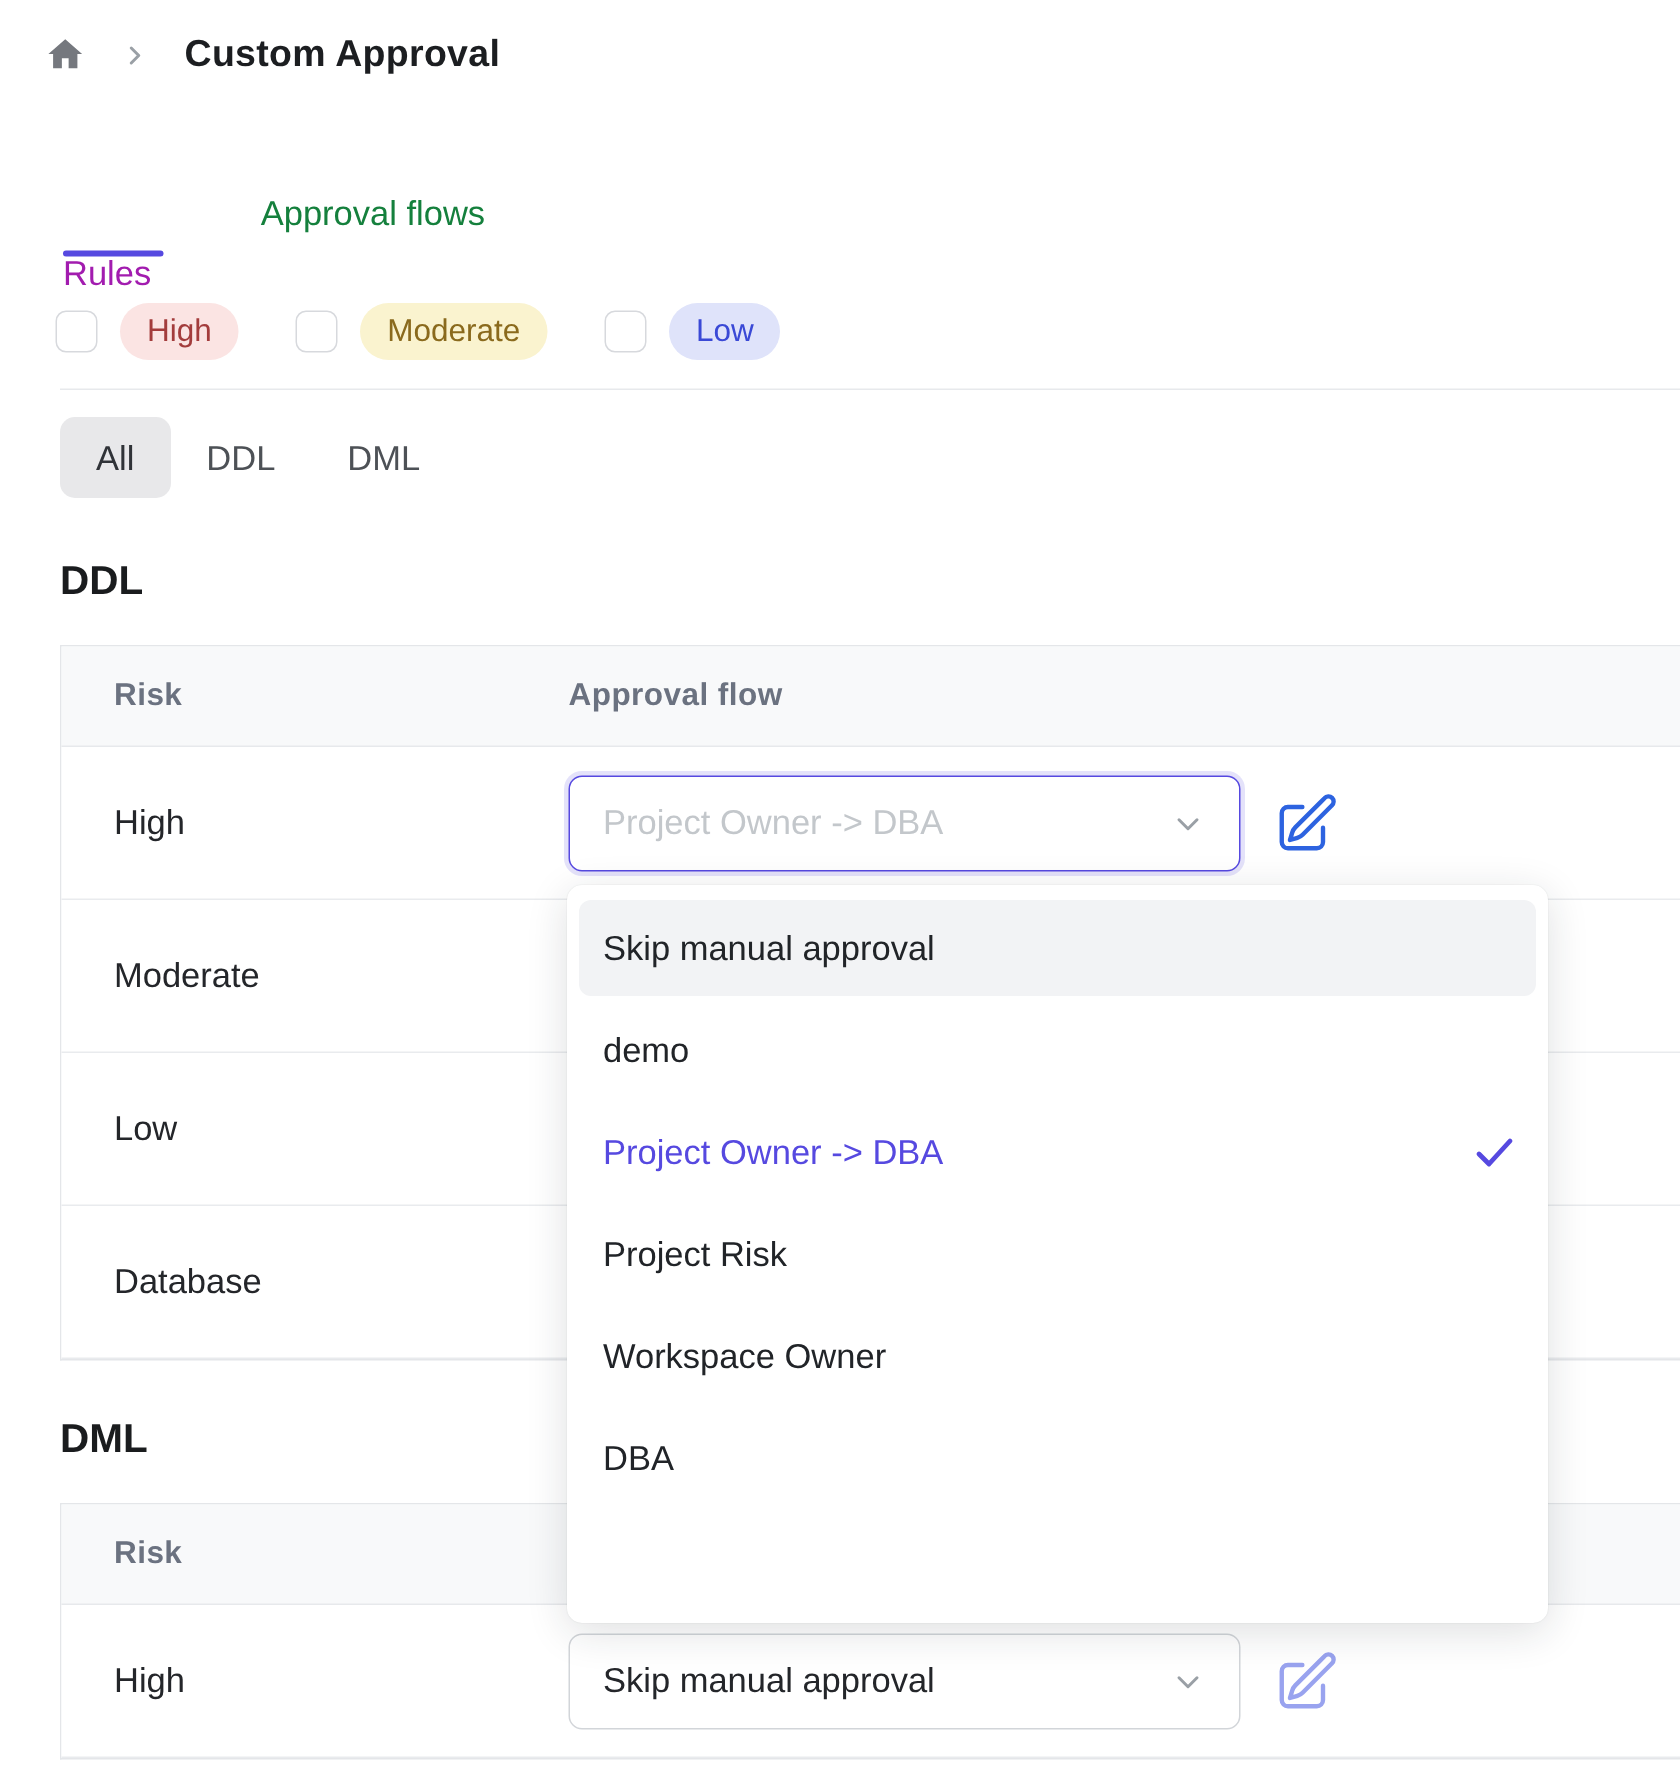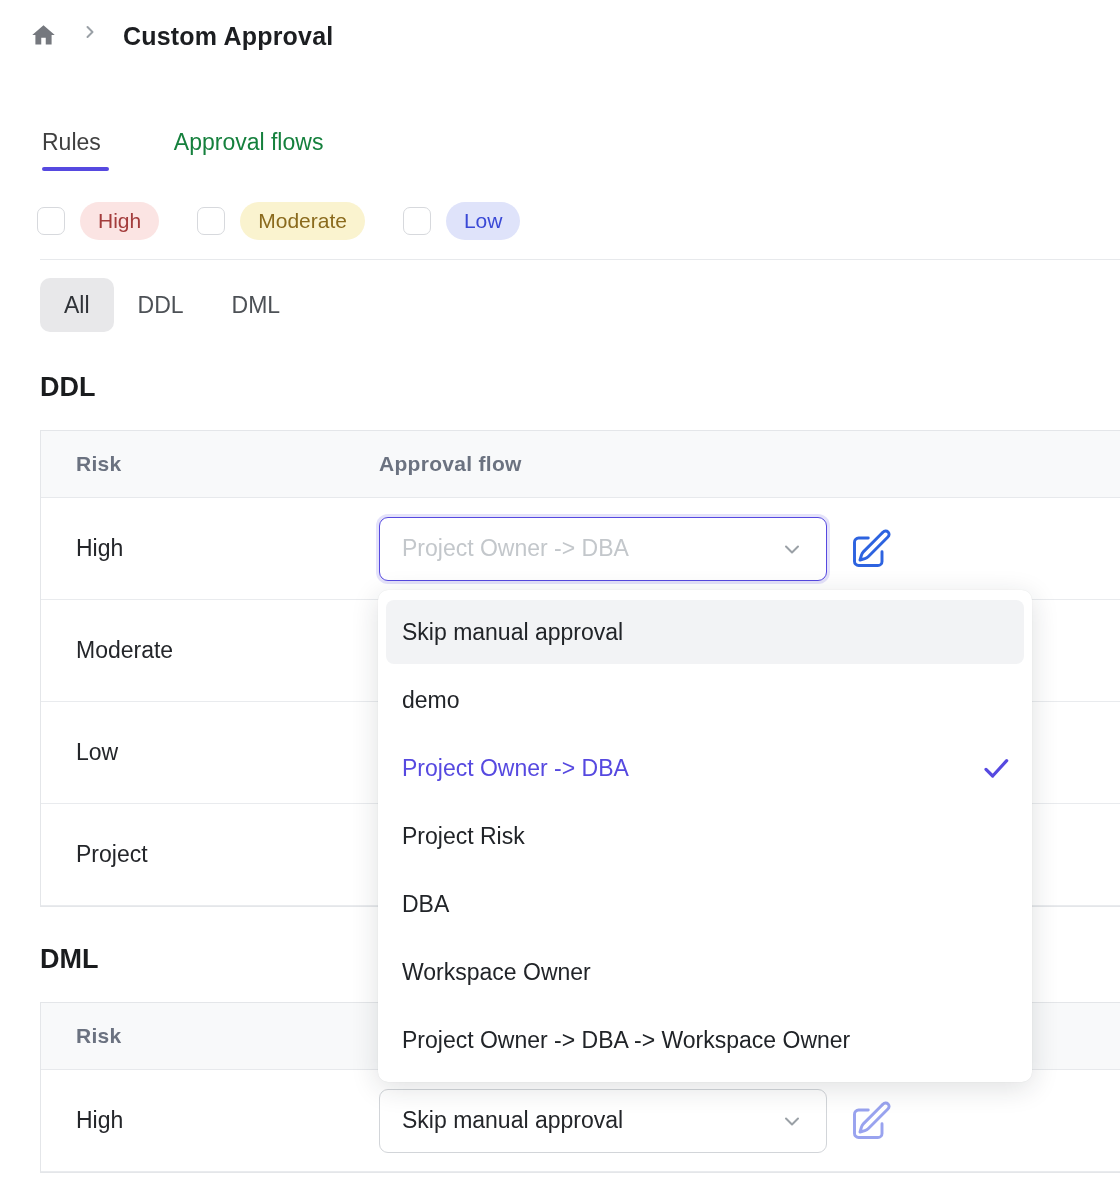--- a/index.html
+++ b/index.html
@@ -1,29 +1,29 @@
 <!DOCTYPE html>
 <html><head>
 <meta charset="utf-8">
 <style>
   * { margin:0; padding:0; box-sizing:border-box; }
   html,body { background:#fff; }
   body { font-family:"Liberation Sans", sans-serif; color:#24262a; }
   .page { position:relative; width:1120px; height:1180px; overflow:hidden; background:#fff; }
 
   
-  .breadcrumb { position:absolute; left:30px; top:22px; display:flex; gap:23px; }
+  .breadcrumb { position:absolute; left:30px; top:22px; display:flex; align-items:center; gap:23px; }
   .crumb-home { width:27px; height:27px; display:flex; cursor:pointer; }
   .crumb-sep { width:20px; height:20px; }
   .crumb-title { font-size:25px; font-weight:700; color:#1c1e21; letter-spacing:.2px; }
 
   
   .tabs { position:absolute; left:42px; top:129px; display:flex; gap:73px; font-size:23px; font-weight:500; }
   .tab { cursor:pointer; color:#15803d; }
-  .tab.active { color:#404040; }
+  .tab.active { color:#a21caf;margin-top:40px; }
   .tab-underline { position:absolute; left:42px; top:167px; width:67px; height:4px; border-radius:2px; background:#5649e0; }
 
   
   .filters { position:absolute; left:37px; top:202px; display:flex; align-items:center; gap:38px; }
   .filter-group { display:flex; align-items:center; gap:15px; }
   .checkbox { width:28px; height:28px; border:1.5px solid #d7d9dd; border-radius:7px; background:#fff; cursor:pointer; }
   .badge { height:38px; display:flex; align-items:center; padding:0 18px; border-radius:19px; font-size:21px; font-weight:500; cursor:pointer; }
   .badge.high { background:#fbe4e3; color:#a33c3c; }
   .badge.moderate { background:#faf3cf; color:#8a6a1d; }
   .badge.low { background:#dfe3fa; color:#3a49d6; }
@@ -141,21 +141,21 @@
         </button>
       </div>
     </div>
     <div class="tr">
       <div class="td-risk">Moderate</div>
     </div>
     <div class="tr">
       <div class="td-risk">Low</div>
     </div>
     <div class="tr">
-      <div class="td-risk">Project</div>
+      <div class="td-risk">Database</div>
     </div>
   </div>
 
   <div class="section-heading heading-dml">DML</div>
 
   <div class="rules-table table-dml">
     <div class="thead">
       <div class="th-risk">Risk</div>
       <div class="th-flow">Approval flow</div>
     </div>
@@ -185,18 +185,17 @@
     <div class="dd-item">demo</div>
     <div class="dd-item selected">
       <span>Project Owner -&gt; DBA</span>
       <span class="dd-check">
         <svg viewBox="0 0 24 24" width="32" height="32" fill="none" stroke="#5649e0" stroke-width="2.4" stroke-linecap="round" stroke-linejoin="round">
             <path d="M4.5 13l5 5L20 6.5"></path>
           </svg>
       </span>
     </div>
     <div class="dd-item">Project Risk</div>
+    <div class="dd-item">Workspace Owner</div>
     <div class="dd-item">DBA</div>
-    <div class="dd-item">Workspace Owner</div>
-    <div class="dd-item">Project Owner -&gt; DBA -&gt; Workspace Owner</div>
   </div>
 
 </div>
 
 </body></html>

